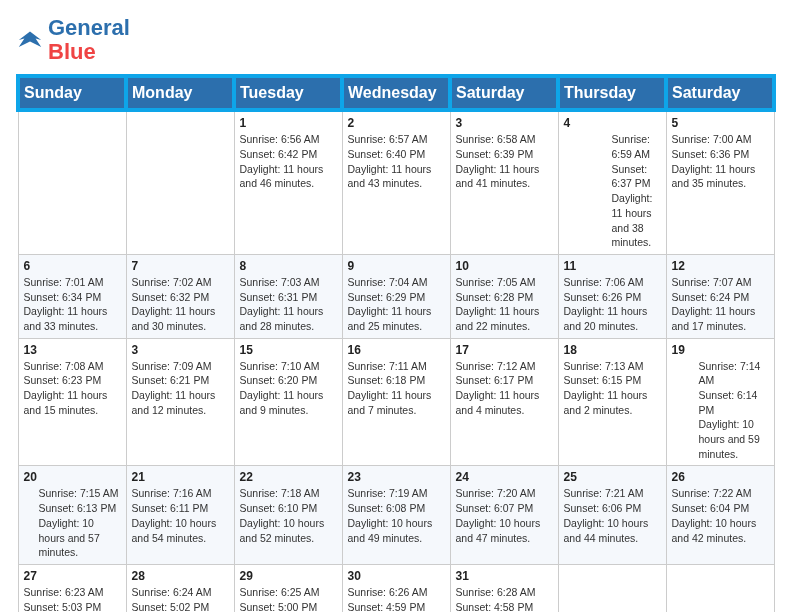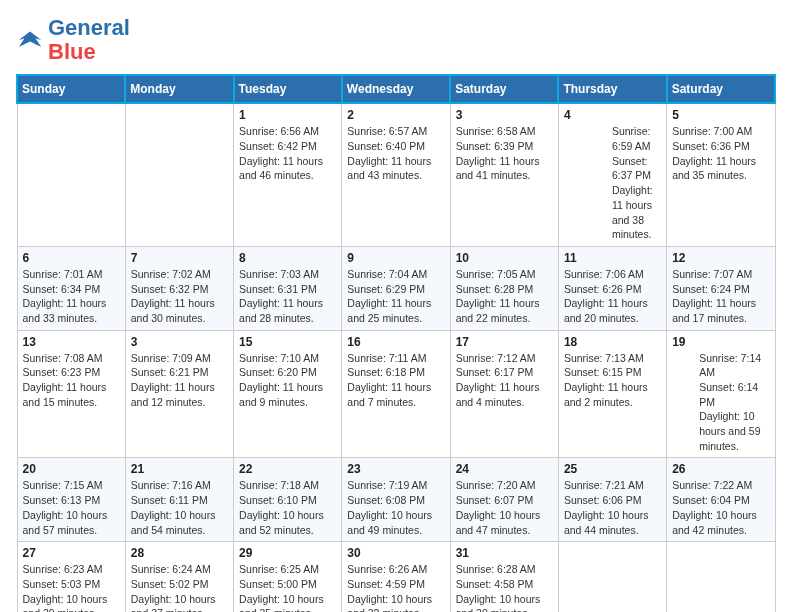--- a/index.html
+++ b/index.html
@@ -50,23 +50,23 @@
     .calendar {
       width: 100%;
       border-collapse: collapse;
       font-size: 11px;
     }
     .calendar th {
       background-color: #2c6fad;
       color: #fff;
       padding: 6px 4px;
       text-align: left;
-      font-size: 12px;
+      font-size: 16px;
       font-weight: bold;
-      border: 2px solid #0ea5e9;
+      border: 4px solid #0ea5e9;
     }
     .calendar td {
       border: 1px solid #ccc;
       vertical-align: top;
       padding: 4px 5px;
       min-height: 70px;
       width: calc(100% / 7);
       background: #fff;
     }
     .calendar tr:nth-child(even) td {
@@ -236,21 +236,21 @@
         <td>
           <div class="day-number">19</div>
           <div class="day-info" style="white-space: pre-line; margin-left: 27px;">Sunrise: 7:14 AM
 Sunset: 6:14 PM
 Daylight: 10 hours and 59 minutes.</div>
         </td>
       </tr>
       <tr>
         <td>
           <div class="day-number">20</div>
-          <div class="day-info" style="white-space: pre-line;">Sunrise: 7:15 AM
+          <div class="day-info" style="white-space: pre-line; margin-left: 15px;">Sunrise: 7:15 AM
 Sunset: 6:13 PM
 Daylight: 10 hours and 57 minutes.</div>
         </td>
         <td>
           <div class="day-number">21</div>
           <div class="day-info" style="white-space: pre-line;">Sunrise: 7:16 AM
 Sunset: 6:11 PM
 Daylight: 10 hours and 54 minutes.</div>
         </td>
         <td>

